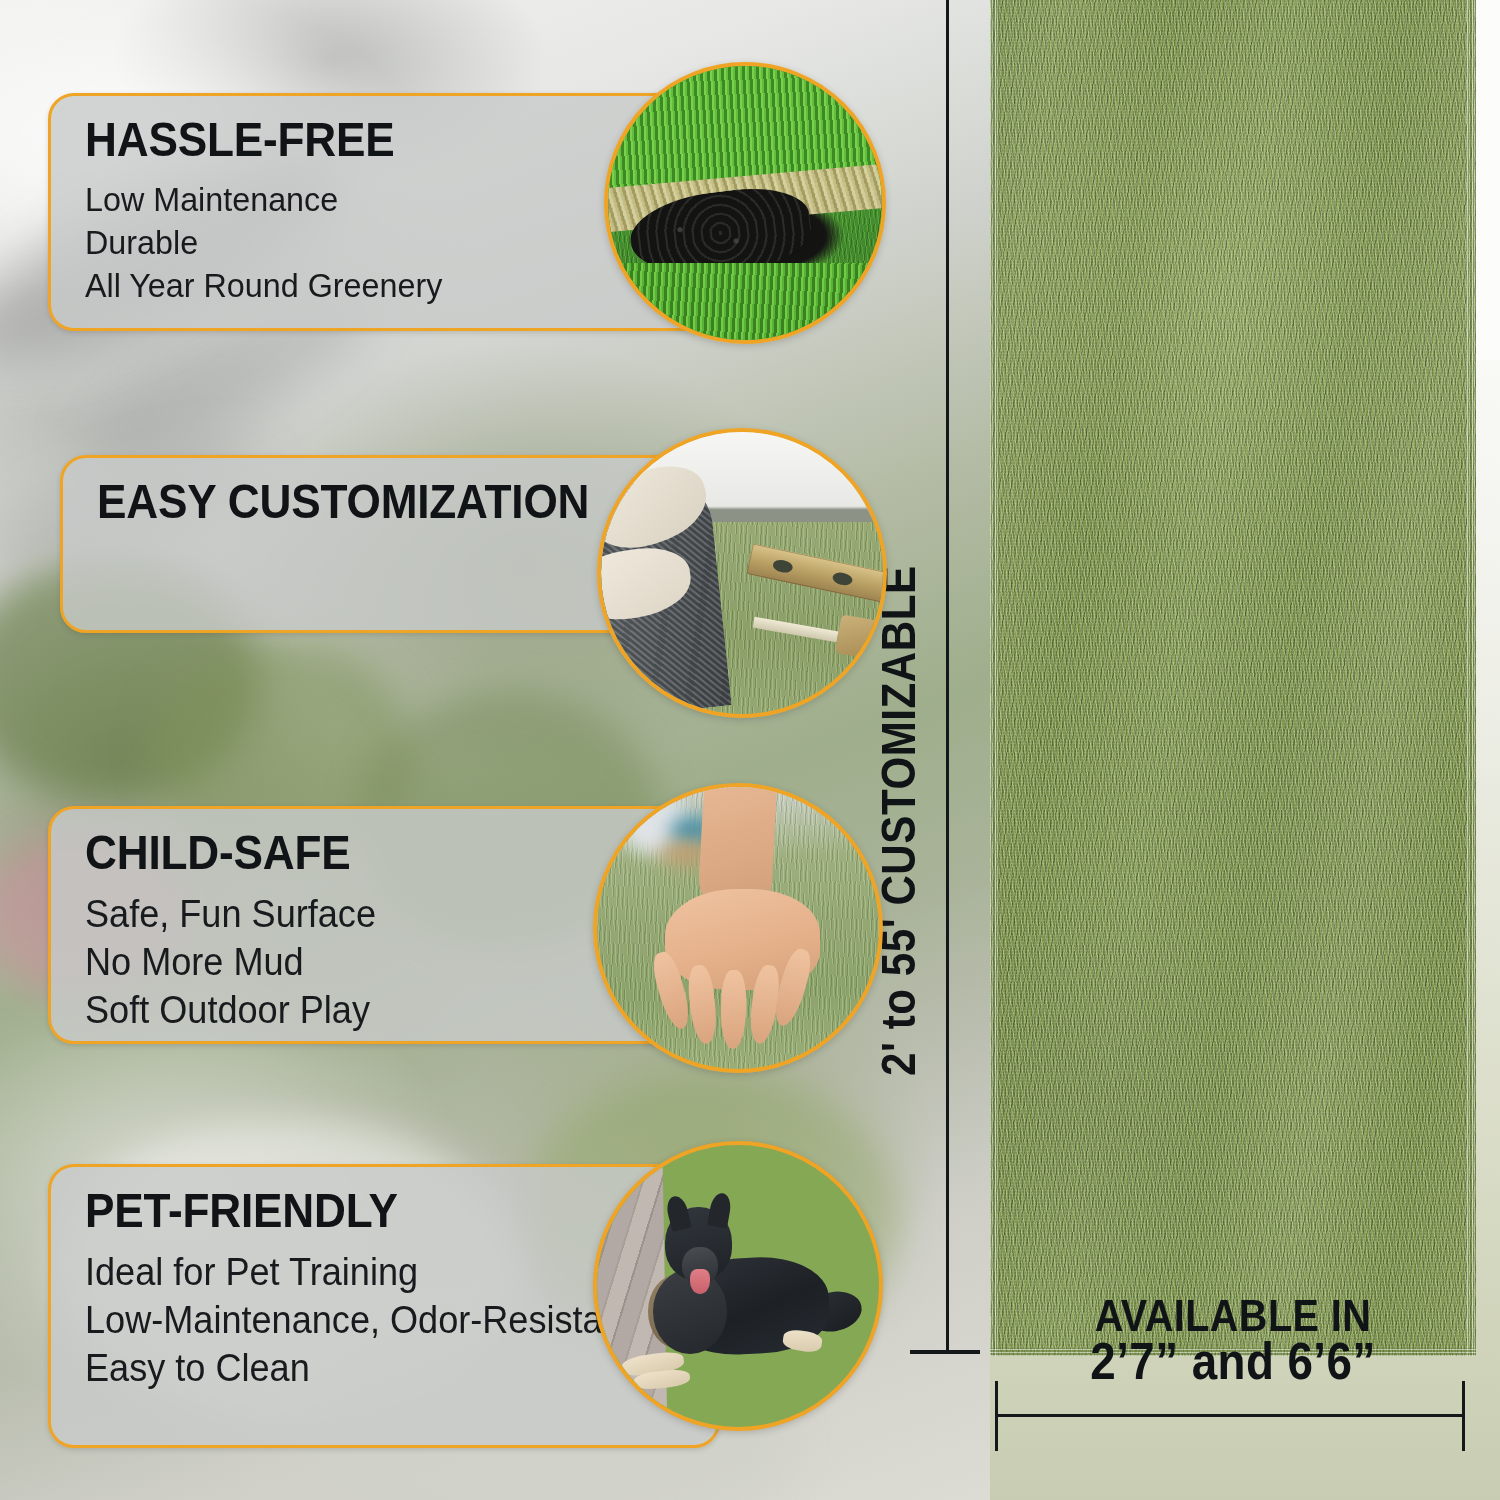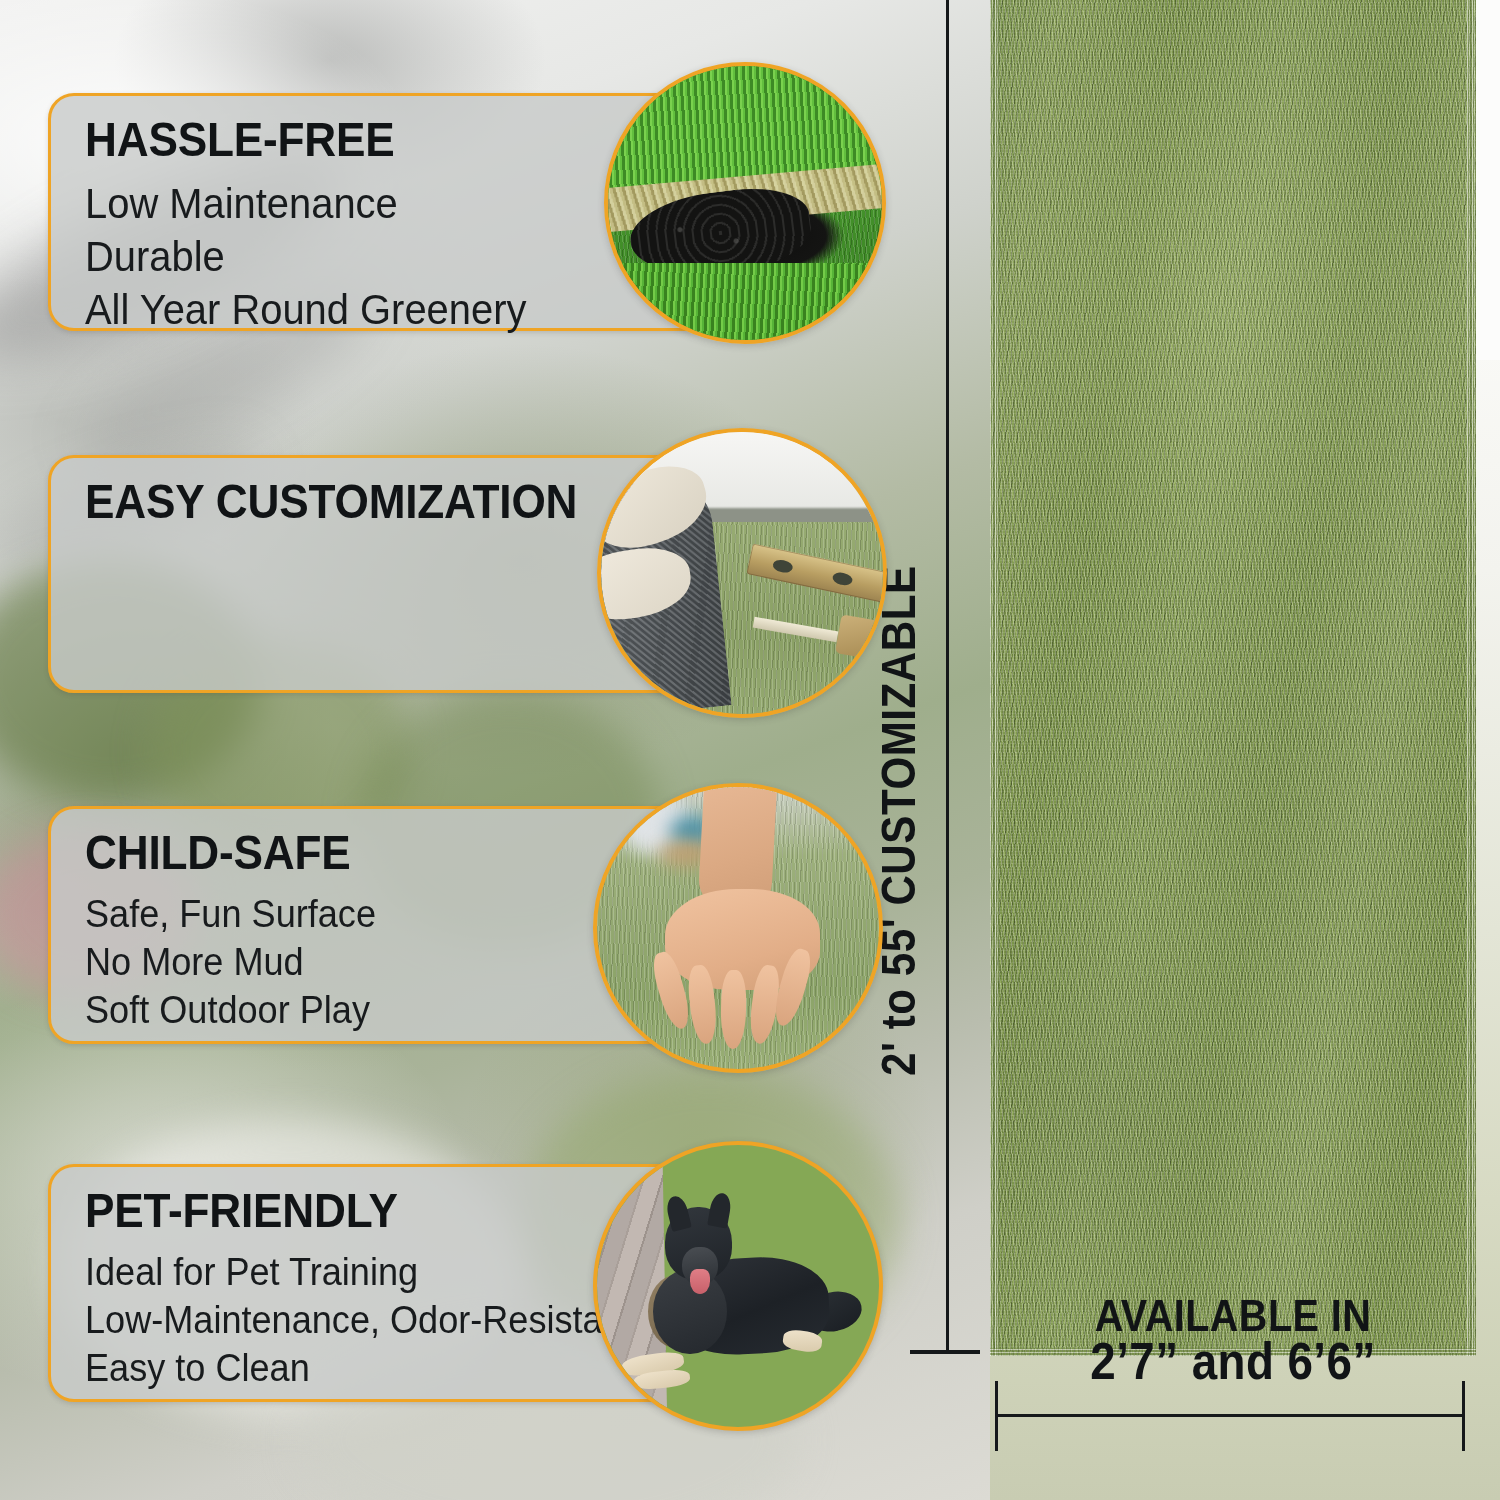--- a/index.html
+++ b/index.html
@@ -218,36 +218,36 @@
   <div class="mline-h" style="left:995px;top:1414px;width:470px;height:3px;"></div>
   <div class="mcap-v" style="left:995px;top:1381px;width:3px;height:70px;"></div>
   <div class="mcap-v" style="left:1462px;top:1381px;width:3px;height:70px;"></div>
   <div class="bcap" style="left:1038px;top:1294px;width:390px;">
     <span class="l1">AVAILABLE IN</span>
     <span class="l2">2’7” and 6’6”</span>
   </div>
 
   <div class="card" style="left:48px;top:93px;width:672px;height:238px;">
     <div class="card-title" style="top:16px;font-size:48px;">HASSLE-FREE</div>
-    <div class="card-lines" style="top:82px;font-size:42px;line-height:1.26;">
+    <div class="card-lines" style="top:82px;font-size:34px;line-height:1.26;">
       <div>Low Maintenance</div>
       <div>Durable</div>
       <div>All Year Round Greenery</div>
     </div>
   </div>
   <div class="photo p1" style="left:604px;top:62px;width:274px;height:274px;">
     <div class="ph-in">
       <div class="blades"></div>
       <div class="thatch"></div>
       <div class="backing"></div>
       <div class="blades2"></div>
     </div>
   </div>
 
-  <div class="card" style="left:48px;top:455px;width:672px;height:238px;">
+  <div class="card" style="left:60px;top:455px;width:672px;height:178px;">
     <div class="card-title" style="top:16px;font-size:48px;">EASY CUSTOMIZATION</div>
   </div>
   <div class="photo p2" style="left:597px;top:428px;width:282px;height:282px;">
     <div class="ph-in">
       <div class="wall"></div>
       <div class="base"></div>
       <div class="grass"></div>
       <div class="level">
           <i style="left:16%"></i>
           <i style="left:56%"></i>
@@ -276,21 +276,21 @@
       <div class="arm"></div>
       <div class="palm"></div>
       <div class="fin" style="left:22%;top:58%;transform:rotate(-16deg);"></div>
       <div class="fin" style="left:33%;top:63%;transform:rotate(-6deg);"></div>
       <div class="fin" style="left:44%;top:65%;transform:rotate(1deg);"></div>
       <div class="fin" style="left:55%;top:63%;transform:rotate(8deg);"></div>
       <div class="fin" style="left:65%;top:57%;transform:rotate(16deg);"></div>
     </div>
   </div>
 
-  <div class="card" style="left:48px;top:1164px;width:672px;height:238px;">
+  <div class="card" style="left:48px;top:1164px;width:672px;height:284px;">
     <div class="card-title" style="top:16px;font-size:48px;">PET-FRIENDLY</div>
     <div class="card-lines" style="top:82px;font-size:38px;line-height:1.26;">
       <div>Ideal for Pet Training</div>
       <div>Low-Maintenance, Odor-Resistant</div>
       <div>Easy to Clean</div>
     </div>
   </div>
   <div class="photo p4" style="left:593px;top:1141px;width:282px;height:282px;">
     <div class="ph-in">
       <div class="pav"></div>

